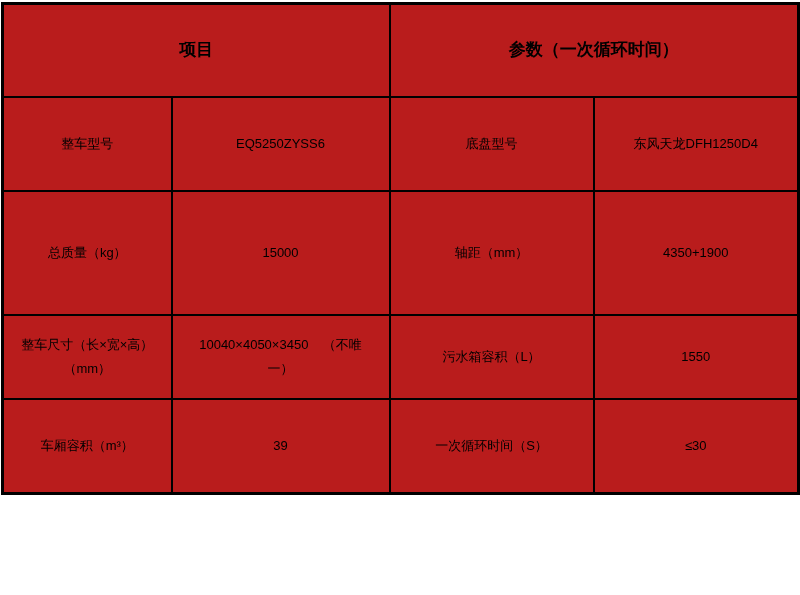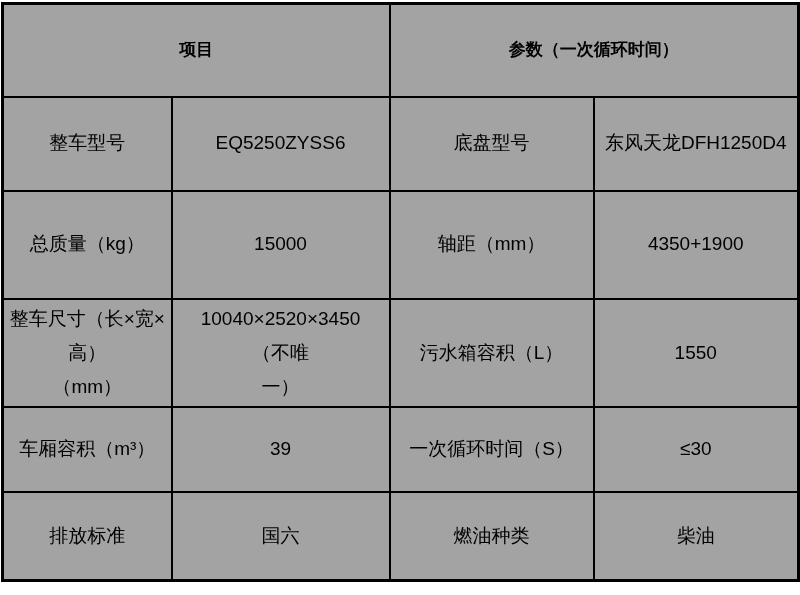--- a/index.html
+++ b/index.html
@@ -11,45 +11,45 @@
     overflow: hidden;
   }
   .spec-table {
     border-collapse: collapse;
     table-layout: fixed;
     width: 796px;
     margin: 2px 0 0 1px;
     border: 3px solid #000000;
     font-family: "Liberation Sans", sans-serif;
     color: #000000;
-    background: #a3a3a3;
+    background: #b91c1c;
   }
   .spec-table td {
     border: 2px solid #000000;
     text-align: center;
     vertical-align: middle;
-    font-size: 19px;
+    font-size: 13px;
     line-height: 1.8;
     padding: 2px;
     white-space: pre-wrap;
     overflow: hidden;
   }
   .spec-table td.th {
     font-weight: bold;
     font-size: 17px;
   }
   col.c1 { width: 169px; }
   col.c2 { width: 218px; }
   col.c3 { width: 204px; }
   col.c4 { width: 205px; }
   tr.r1 { height: 93px; }
   tr.r2 { height: 94px; }
-  tr.r3 { height: 108px; }
-  tr.r4 { height: 103px; }
-  tr.r5 { height: 85px; }
+  tr.r3 { height: 124px; }
+  tr.r4 { height: 84px; }
+  tr.r5 { height: 95px; }
   tr.r6 { height: 88px; }
 </style>
 </head>
 <body>
 
 <table class="spec-table">
   <colgroup>
     <col class="c1">
     <col class="c2">
     <col class="c3">
@@ -68,31 +68,25 @@
     </tr>
     <tr class="r3">
       <td>总质量（kg）</td>
       <td>15000</td>
       <td>轴距（mm）</td>
       <td>4350+1900</td>
     </tr>
     <tr class="r4">
       <td>整车尺寸（长×宽×高）
 （mm）</td>
-      <td>10040×2520×3450    （不唯
+      <td>10040×4050×3450    （不唯
 一）</td>
       <td>污水箱容积（L）</td>
       <td>1550</td>
     </tr>
     <tr class="r5">
       <td>车厢容积（m³）</td>
       <td>39</td>
       <td>一次循环时间（S）</td>
       <td>≤30</td>
     </tr>
-    <tr class="r6">
-      <td>排放标准</td>
-      <td>国六</td>
-      <td>燃油种类</td>
-      <td>柴油</td>
-    </tr>
   </tbody>
 </table>
 
 </body></html>

